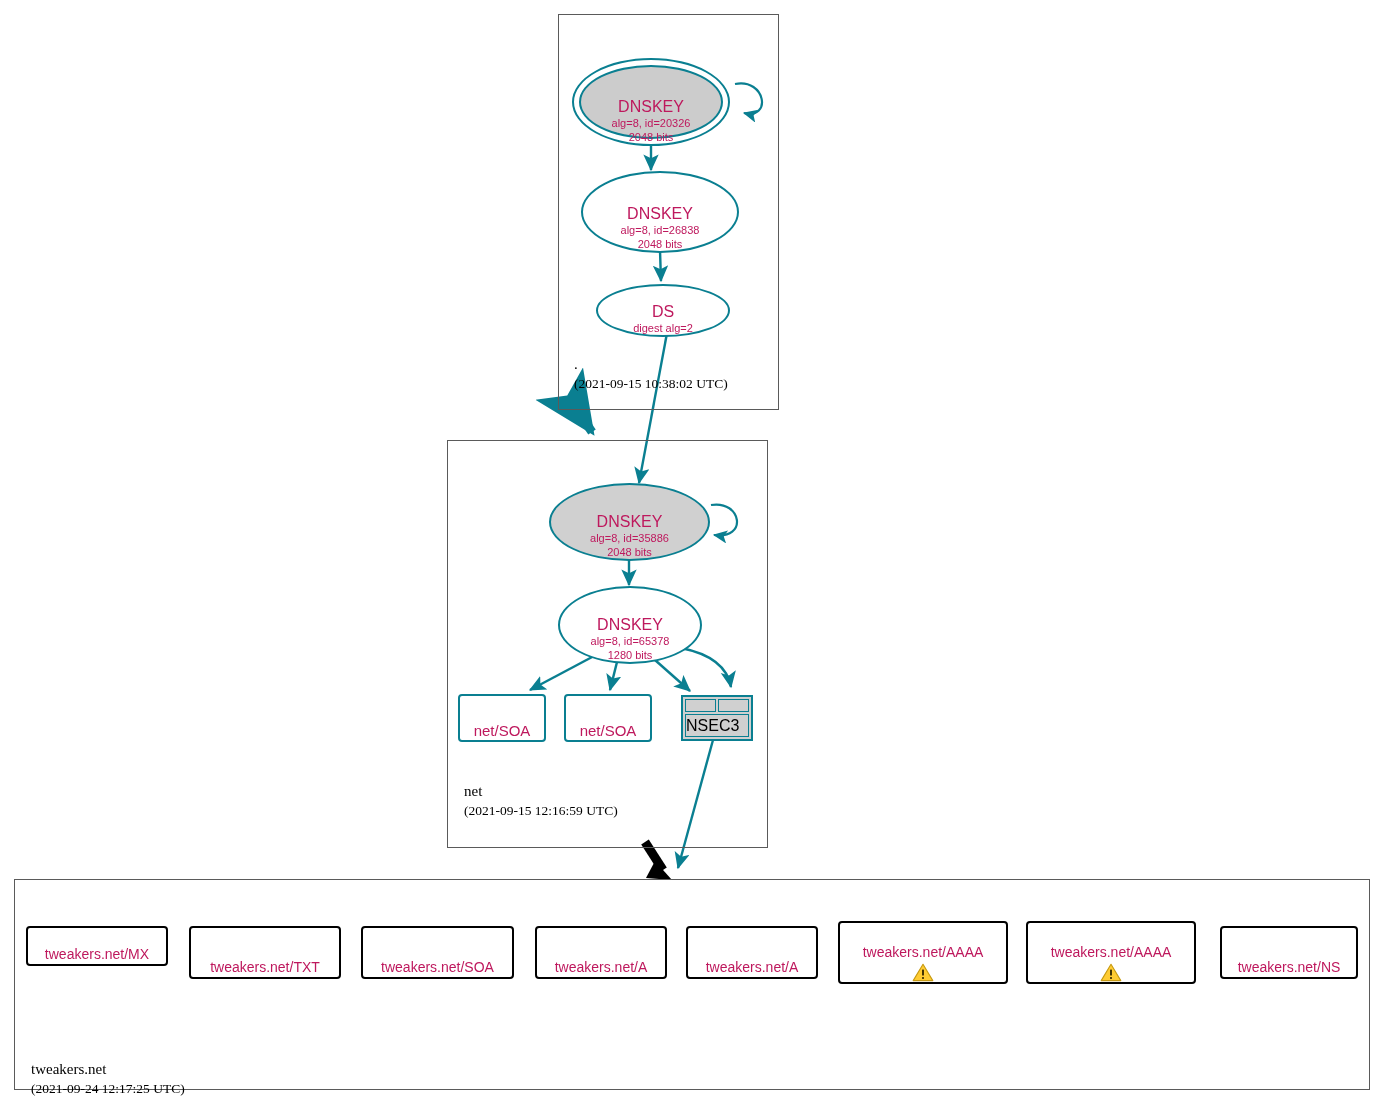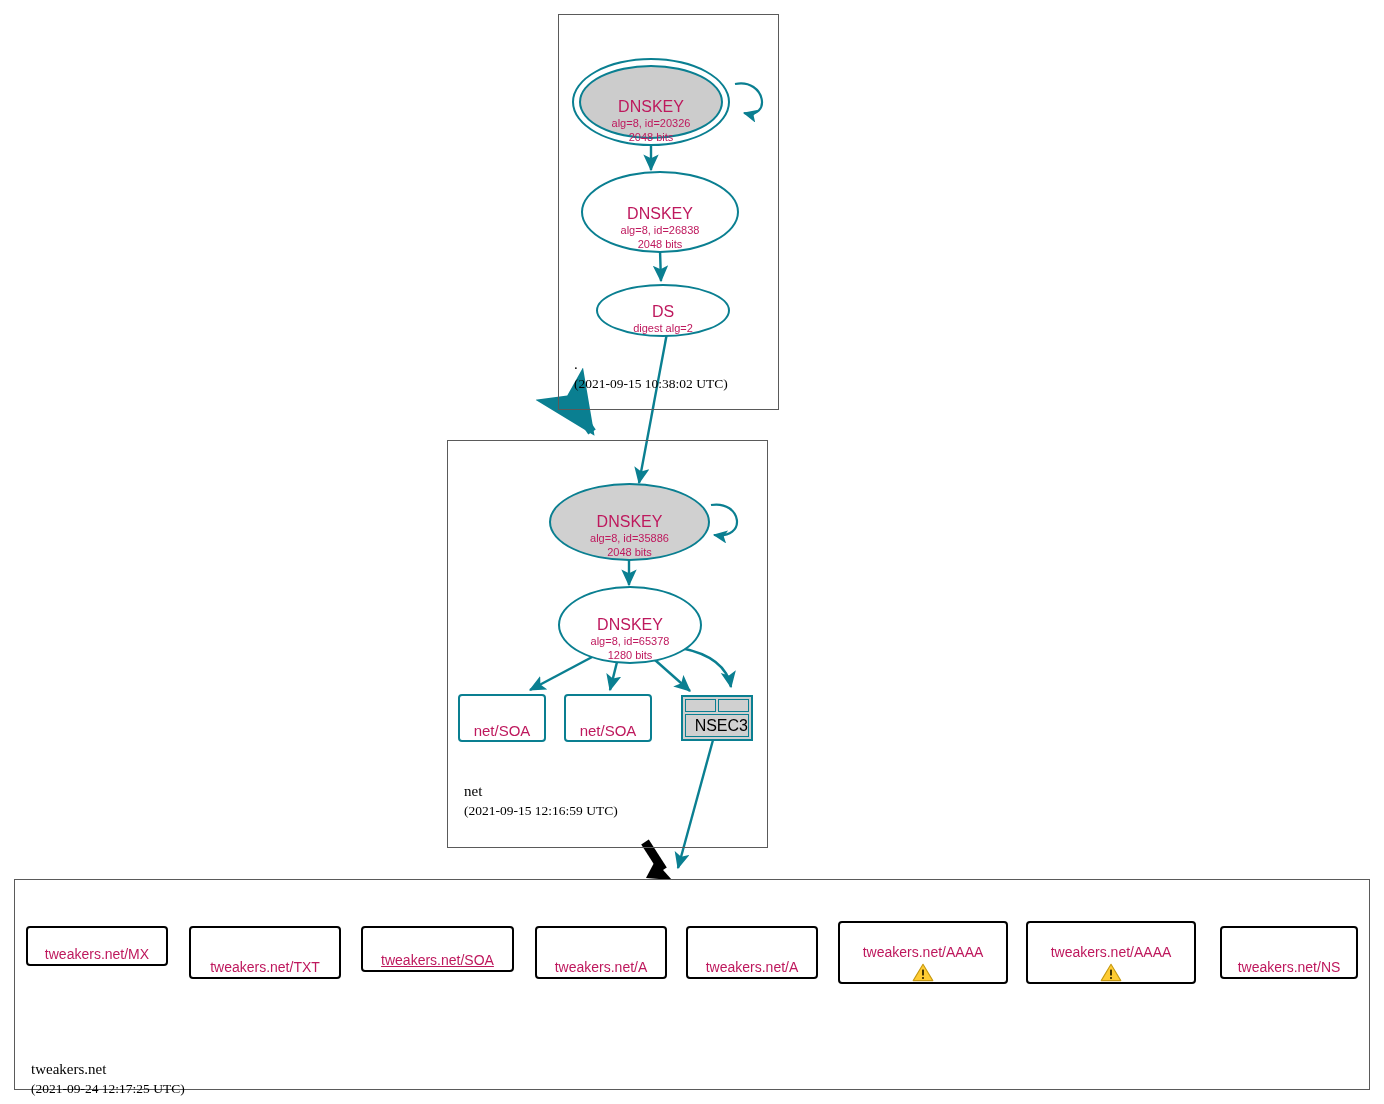--- a/index.html
+++ b/index.html
@@ -128,21 +128,21 @@
     background: #d0d0d0;
     box-sizing: border-box;
   }
   .nsec3 .body {
     flex: 1;
     border: 1px solid #0a7f91;
     background: #d0d0d0;
     box-sizing: border-box;
     display: flex;
     align-items: center;
-    justify-content: flex-end;
+    justify-content: flex-start;
     margin-top: 2px;
   }
   .nsec3 .body .t1 {
     font-family: "Liberation Sans", sans-serif;
     font-size: 16px;
     color: #000000;
   }
   .warn {
     display: block;
     margin-top: 1px;
@@ -296,21 +296,21 @@
   </div>
 
   <div class="node rrset plain" style="left:26px; top:926px; width:142px; height:40px;">
     <span class="t1">tweakers.net/MX</span>
   </div>
 
   <div class="node rrset plain" style="left:189px; top:926px; width:152px; height:53px;">
     <span class="t1">tweakers.net/TXT</span>
   </div>
 
-  <div class="node rrset plain" style="left:361px; top:926px; width:153px; height:46px;text-decoration:underline;">
+  <div class="node rrset plain" style="left:361px; top:926px; width:153px; height:53px;">
     <span class="t1">tweakers.net/SOA</span>
   </div>
 
   <div class="node rrset plain" style="left:535px; top:926px; width:132px; height:53px;">
     <span class="t1">tweakers.net/A</span>
   </div>
 
   <div class="node rrset plain" style="left:686px; top:926px; width:132px; height:53px;">
     <span class="t1">tweakers.net/A</span>
   </div>

